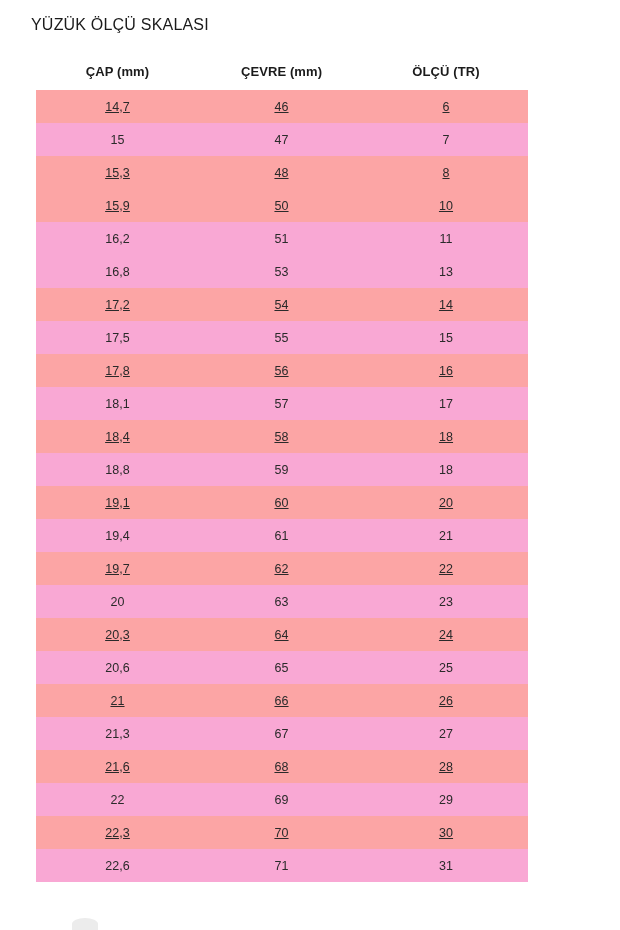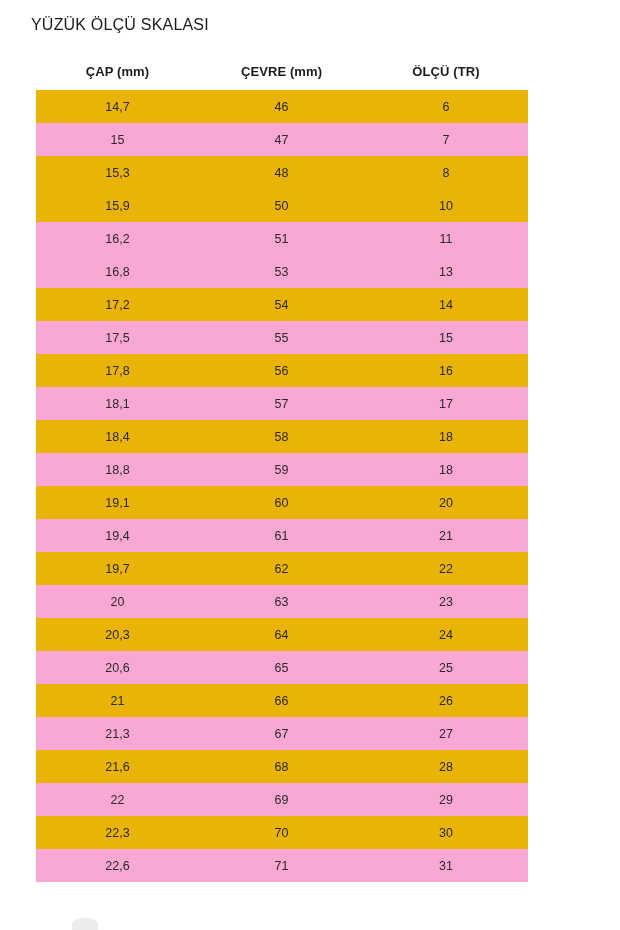--- a/index.html
+++ b/index.html
@@ -54,21 +54,22 @@
   table.size-table td {
     font-size: 12.5px;
     font-weight: 400;
     color: #2a2a2a;
     text-align: center;
     height: 33px;
     padding: 0;
     letter-spacing: 0.1px;
   }
   table.size-table tr.row-even td {
-    background: #eab308;
+    background: #fca5a5;
+    text-decoration: underline;
   }
   table.size-table tr.row-odd td {
     background: #f9a8d4;
   }
   col.c1 { width: 163px; }
   col.c2 { width: 165px; }
   col.c3 { width: 164px; }
   .fade-bottom {
     position: absolute;
     left: 0;

